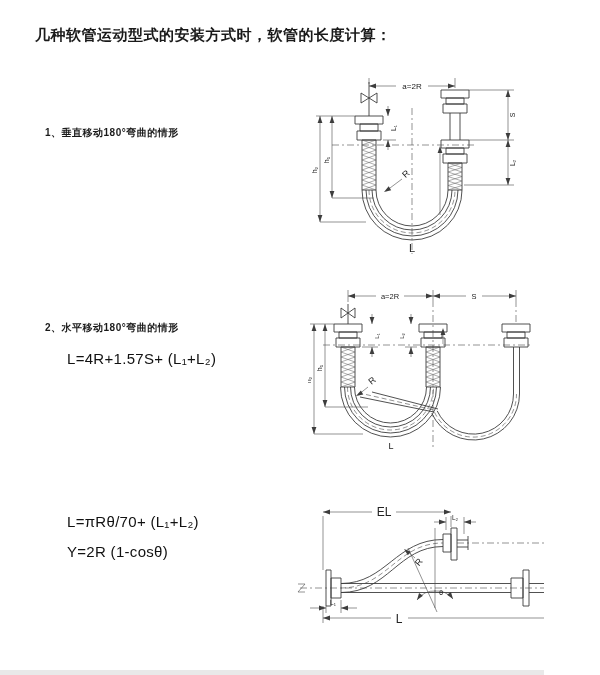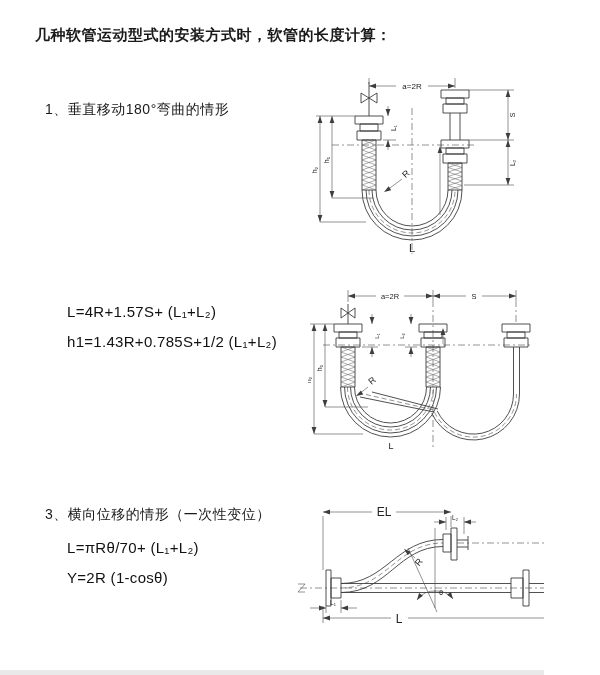--- a/index.html
+++ b/index.html
@@ -1,20 +1,20 @@
 <!DOCTYPE html>
 <html><head>
 <meta charset="utf-8">
 <style>
   html,body{margin:0;padding:0;background:#ffffff;}
   .page{position:relative;width:544px;height:675px;background:#ffffff;overflow:hidden;
         font-family:"Liberation Sans","DejaVu Sans",sans-serif;color:#1a1a1a;}
   .title{position:absolute;left:35px;top:26px;font-size:15px;font-weight:bold;letter-spacing:.5px;}
   .sec{position:absolute;left:45px;width:290px;}
-  .sec .heading{font-size:14px;font-weight:normal;margin-bottom:8px;letter-spacing:.5px;}
+  .sec .heading{font-size:10px;font-weight:bold;margin-bottom:8px;letter-spacing:.5px;margin-top:25px;}
   .formula{font-size:15px;height:30px;display:flex;align-items:center;padding-left:22px;
            letter-spacing:.3px;color:#111;}
   .diagram{position:absolute;text-align:right;}
   svg{display:block;}
   svg line,svg path,svg rect,svg polygon,svg polyline{vector-effect:non-scaling-stroke;}
   .ink{stroke:#3d3d3d;fill:none;stroke-width:.9;}
   .thin{stroke:#4a4a4a;fill:none;stroke-width:.6;}
   .hatch{stroke:#5a5a5a;fill:none;stroke-width:.5;}
   .dash{stroke:#4a4a4a;fill:none;stroke-width:.6;stroke-dasharray:7 3 2 3;}
   .dash2{stroke:#4a4a4a;fill:none;stroke-width:.6;stroke-dasharray:5 3;}
@@ -27,26 +27,25 @@
 
 <div class="page">
 
   <div class="title">几种软管运动型式的安装方式时，软管的长度计算：</div>
 
   <section class="sec" style="top:101px">
     <div class="heading">1、垂直移动180°弯曲的情形</div>
   </section>
 
   <section class="sec" style="top:296px">
+    <div class="heading">2、水平移动180°弯曲的情形</div>
     <div class="formula">L=4R+1.57S+ (L₁+L₂)</div>
-    <div class="formula">h1=1.43R+0.785S+1/2 (L₁+L₂)</div>
   </section>
 
   <section class="sec" style="top:506px">
-    <div class="heading">3、横向位移的情形（一次性变位）</div>
     <div class="formula">L=πRθ/70+ (L₁+L₂)</div>
     <div class="formula">Y=2R (1-cosθ)</div>
   </section>
 
   <div class="diagram" style="left:312px;top:70px">
   <svg width="250" height="190" viewBox="0 0 250 190">
     <defs>
           <path id="ah1" d="M0,0 L-7,-2.4 L-7,2.4 Z"></path>
         </defs>
 

